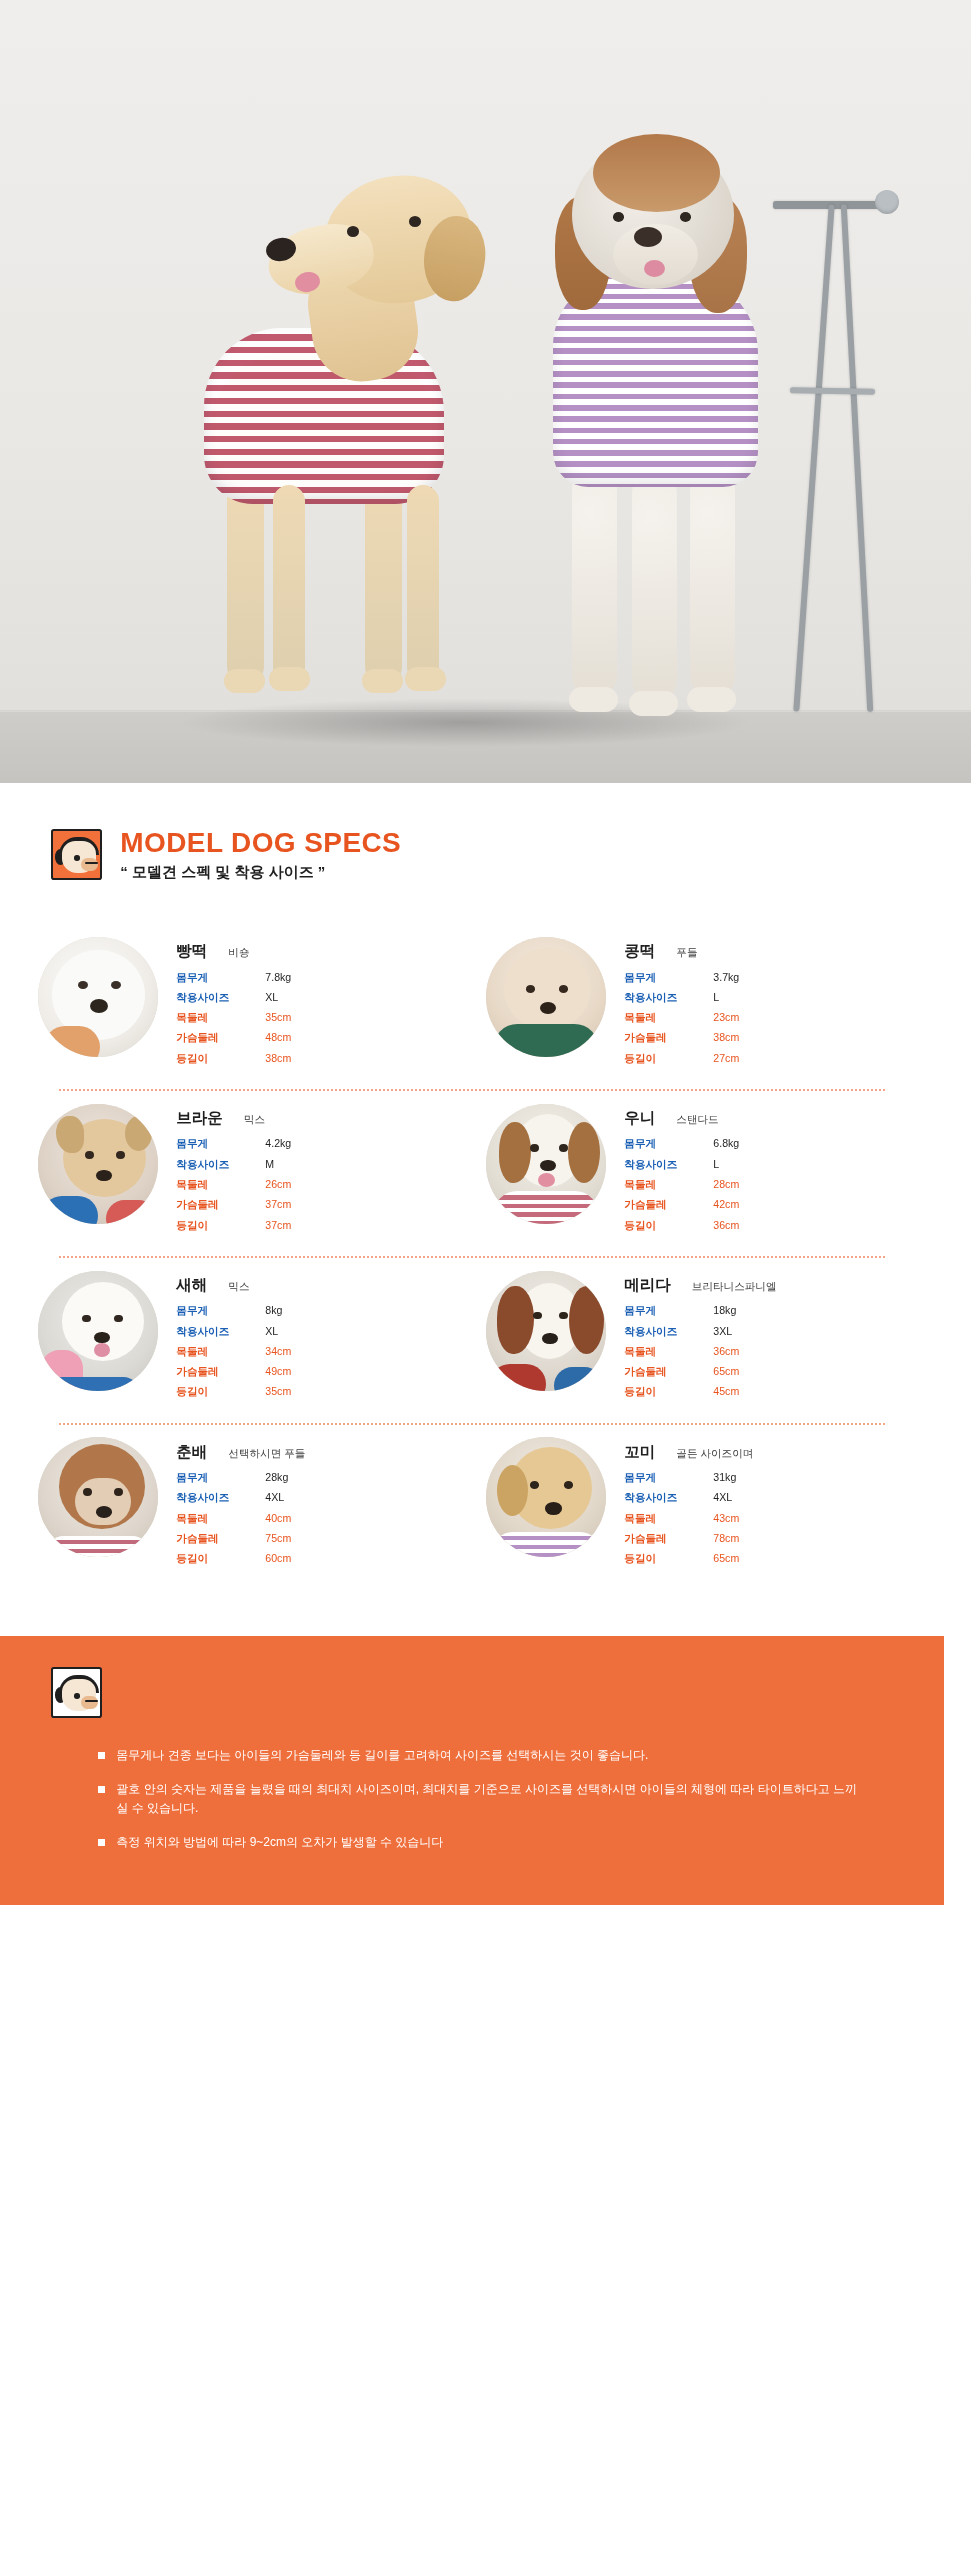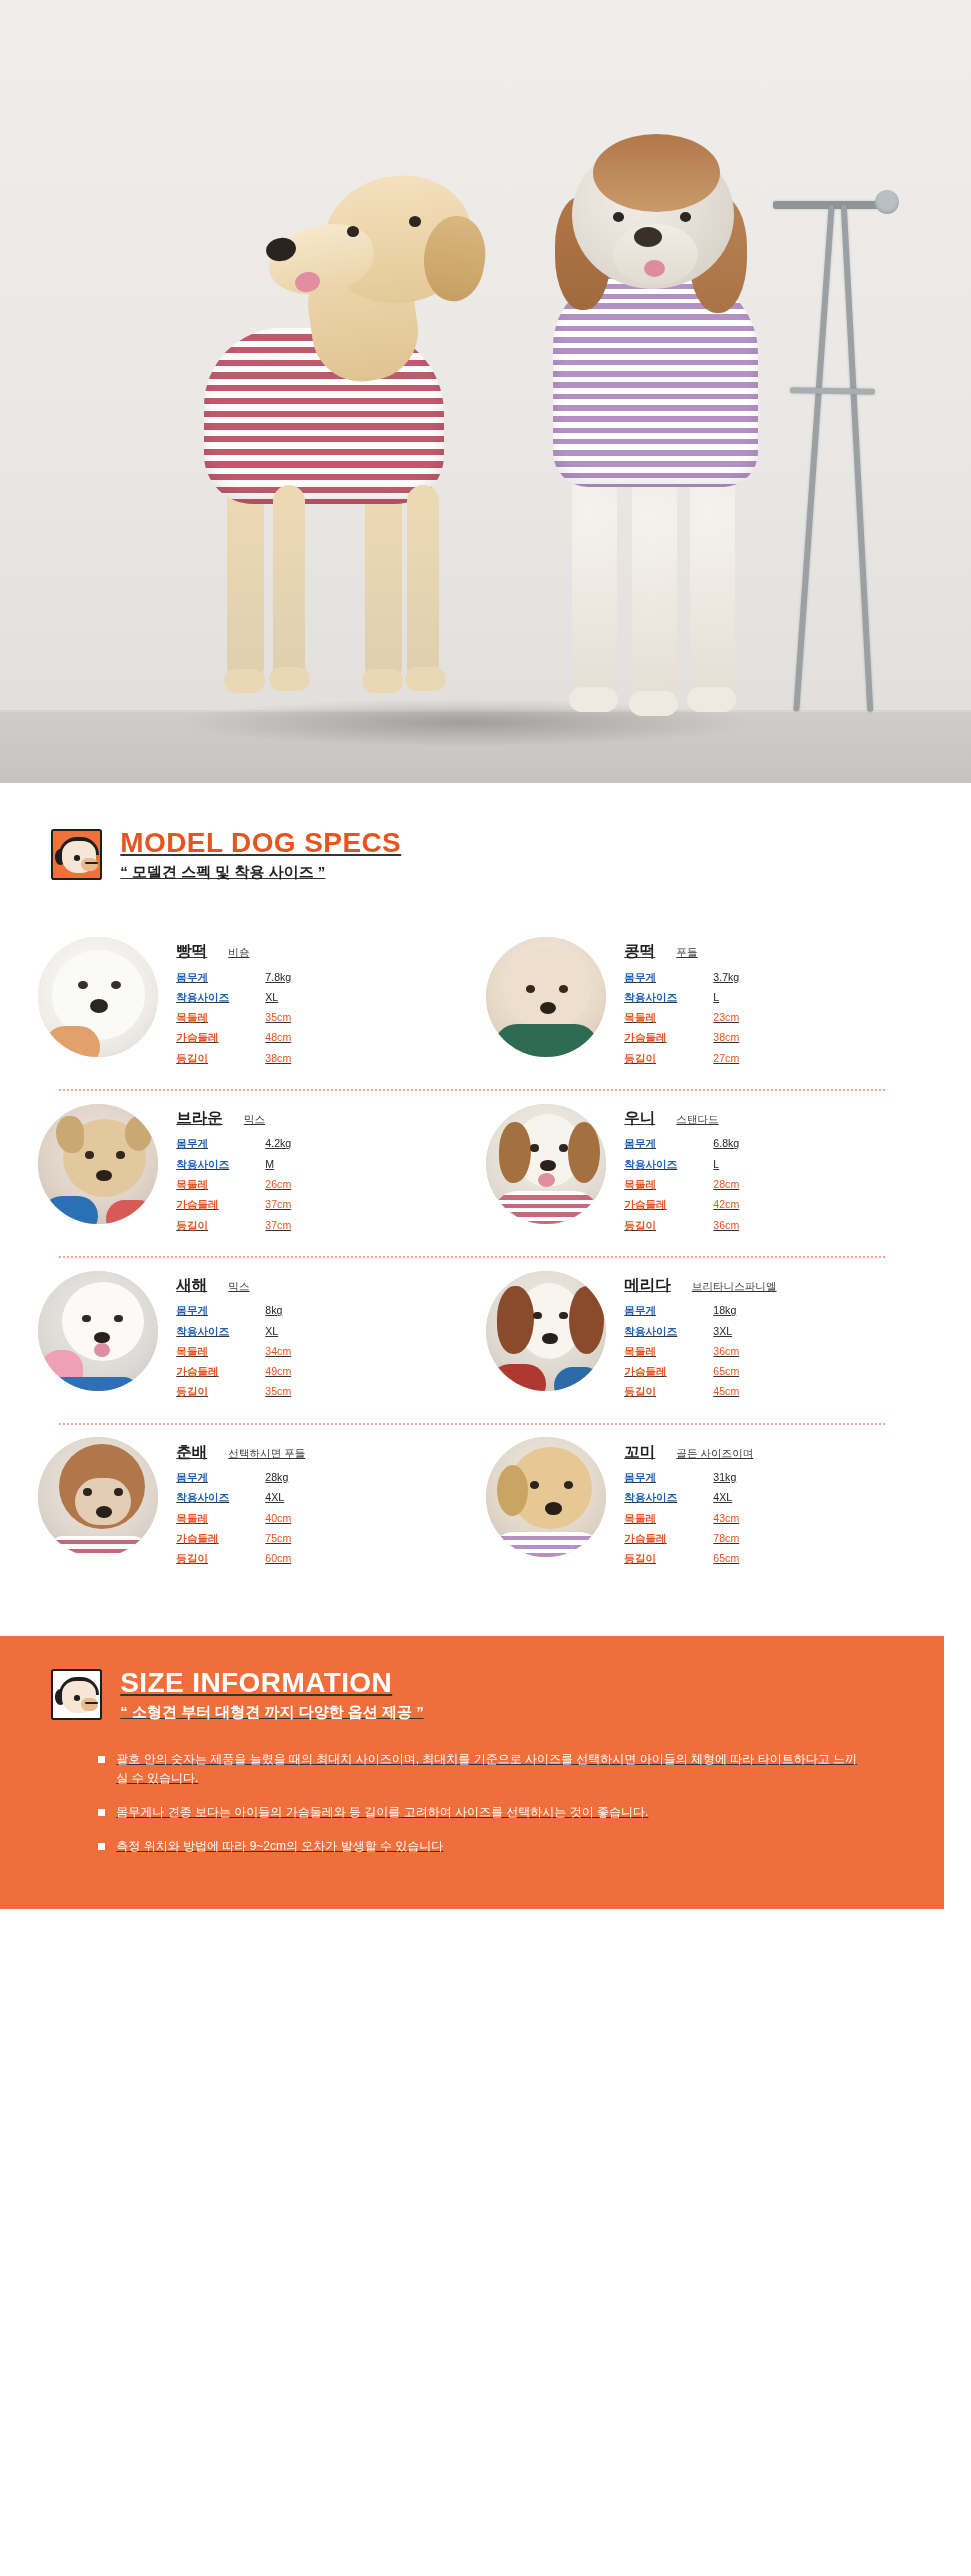--- a/index.html
+++ b/index.html
@@ -3,21 +3,21 @@
 <meta charset="utf-8">
 <style>
   * { box-sizing: border-box; }
   html, body { margin: 0; padding: 0; }
   body {
     width: 972px;
     background: #ffffff;
     font-family: "Liberation Sans", sans-serif;
     color: #333;
   }
-  .page { width: 944px; position: relative; text-decoration: underline; }
+  .page { width: 944px; position: relative; }
 
   
   .hero {
     width: 972px;
     height: 783px;
     position: relative;
     overflow: hidden;
     background: linear-gradient(180deg, #e9e7e4 0%, #e4e2df 55%, #d8d6d3 100%);
   }
   .hero-wall {
@@ -684,34 +684,30 @@
   <div class="size-banner">
     <div class="section-head">
       <div class="badge-icon">
         <div class="hair"></div>
         <div class="ear"></div>
         <div class="face"></div>
         <div class="eye"></div>
         <div class="snout"></div>
         <div class="mouth"></div>
       </div>
-      <div class="head-texts">
-        <div class="head-title">SIZE INFORMATION</div>
-        <div class="head-sub">“ 소형견 부터 대형견 까지 다양한 옵션 제공 ”</div>
-      </div>
     </div>
 
     <div class="notes">
       <div class="note">
         <div class="bullet"></div>
-        <div class="txt">괄호 안의 숫자는 제품을 늘렸을 때의 최대치 사이즈이며, 최대치를 기준으로 사이즈를 선택하시면 아이들의 체형에 따라 타이트하다고 느끼실 수 있습니다.</div>
+        <div class="txt">몸무게나 견종 보다는 아이들의 가슴둘레와 등 길이를 고려하여 사이즈를 선택하시는 것이 좋습니다.</div>
       </div>
       <div class="note">
         <div class="bullet"></div>
-        <div class="txt">몸무게나 견종 보다는 아이들의 가슴둘레와 등 길이를 고려하여 사이즈를 선택하시는 것이 좋습니다.</div>
+        <div class="txt">괄호 안의 숫자는 제품을 늘렸을 때의 최대치 사이즈이며, 최대치를 기준으로 사이즈를 선택하시면 아이들의 체형에 따라 타이트하다고 느끼실 수 있습니다.</div>
       </div>
       <div class="note">
         <div class="bullet"></div>
         <div class="txt">측정 위치와 방법에 따라 9~2cm의 오차가 발생할 수 있습니다</div>
       </div>
     </div>
   </div>
 
 </div>
 

